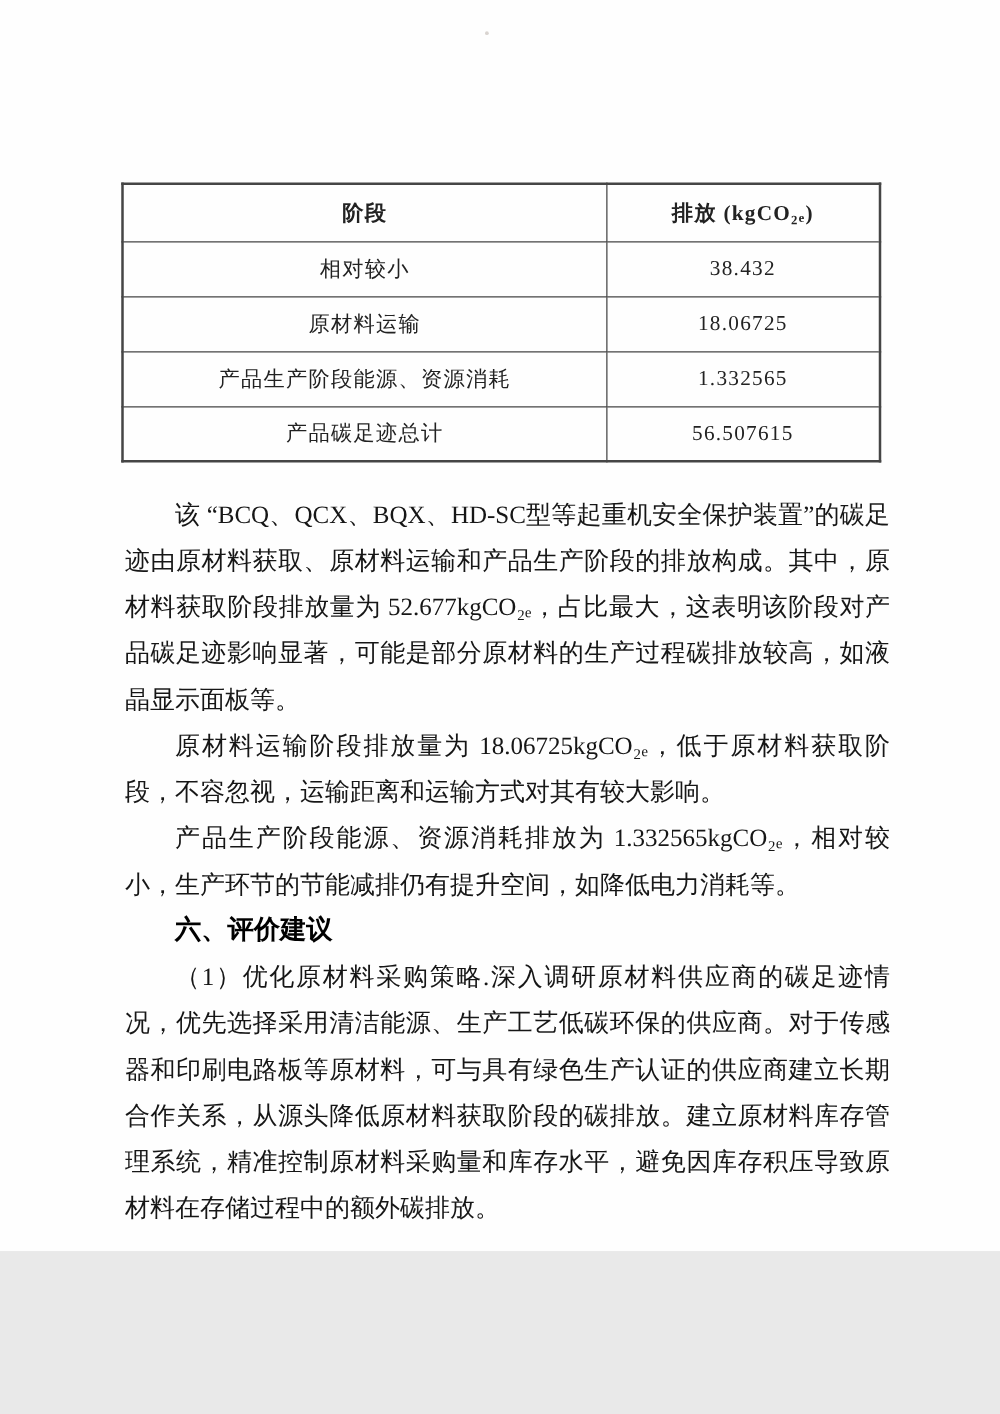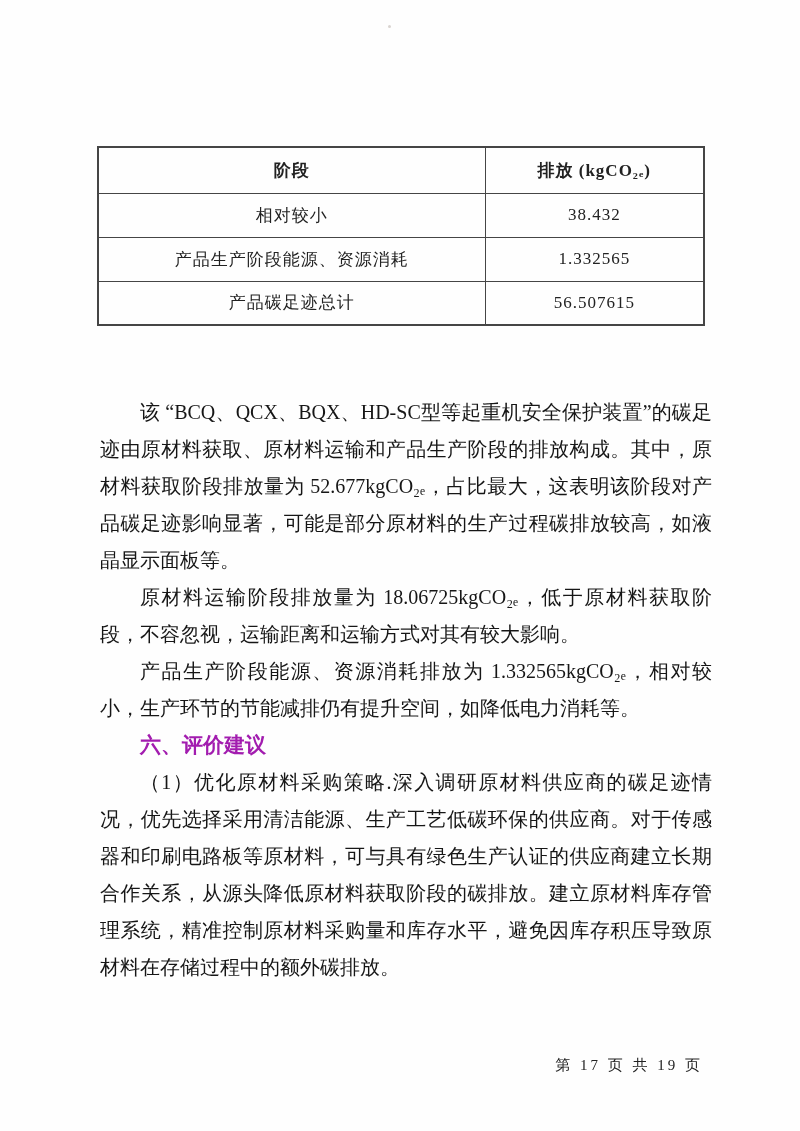--- a/index.html
+++ b/index.html
@@ -1,20 +1,20 @@
 <!DOCTYPE html>
 <html><head>
 <meta charset="utf-8">
 <style>
   * { box-sizing: border-box; margin: 0; padding: 0; }
   html, body { background: #e9e9e9; }
   .page {
     position: relative;
     width: 800px;
-    height: 1131px;
+    height: 1001px;
     margin: 0 auto;
     background: #fefefe;
     font-family: "Liberation Serif", "DejaVu Serif", serif;
     color: #1f1f1f;
     overflow: hidden;
   }
   
   .scan-dot {
     position: absolute;
     left: 388px; top: 25px;
@@ -53,26 +53,26 @@
     font-size: 20px;
     line-height: 37px;
     text-align: justify;
     color: #161616;
   }
   .body-text p {
     text-indent: 40px;
     margin: 0;
   }
   .body-text h2 {
-    font-family: Liberation Serif, serif;
+    font-family: Liberation Mono, monospace;
     font-size: 21px;
     font-weight: 700;
     line-height: 37px;
     text-indent: 40px;
-    color: #a21caf;
+    color: #000000;
   }
   
   .page-footer {
     position: absolute;
     left: 503px; top: 1056px;
     width: 200px;
     text-align: right;
     font-size: 15px;
     letter-spacing: 3px;
     color: #222;
@@ -95,20 +95,24 @@
         <th>阶段</th>
         <th>排放 (kgCO₂ₑ)</th>
       </tr>
     </thead>
     <tbody>
       <tr>
         <td>相对较小</td>
         <td>38.432</td>
       </tr>
       <tr>
+        <td>原材料运输</td>
+        <td>18.06725</td>
+      </tr>
+      <tr>
         <td>产品生产阶段能源、资源消耗</td>
         <td>1.332565</td>
       </tr>
       <tr>
         <td>产品碳足迹总计</td>
         <td>56.507615</td>
       </tr>
     </tbody>
   </table>
 

